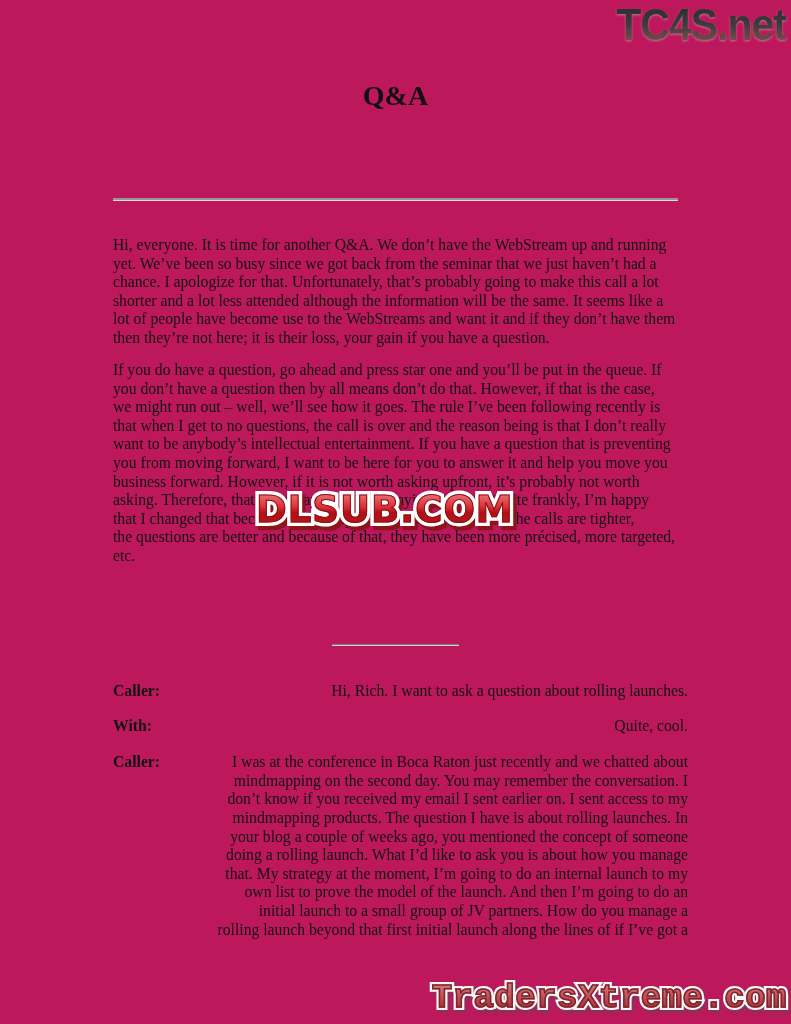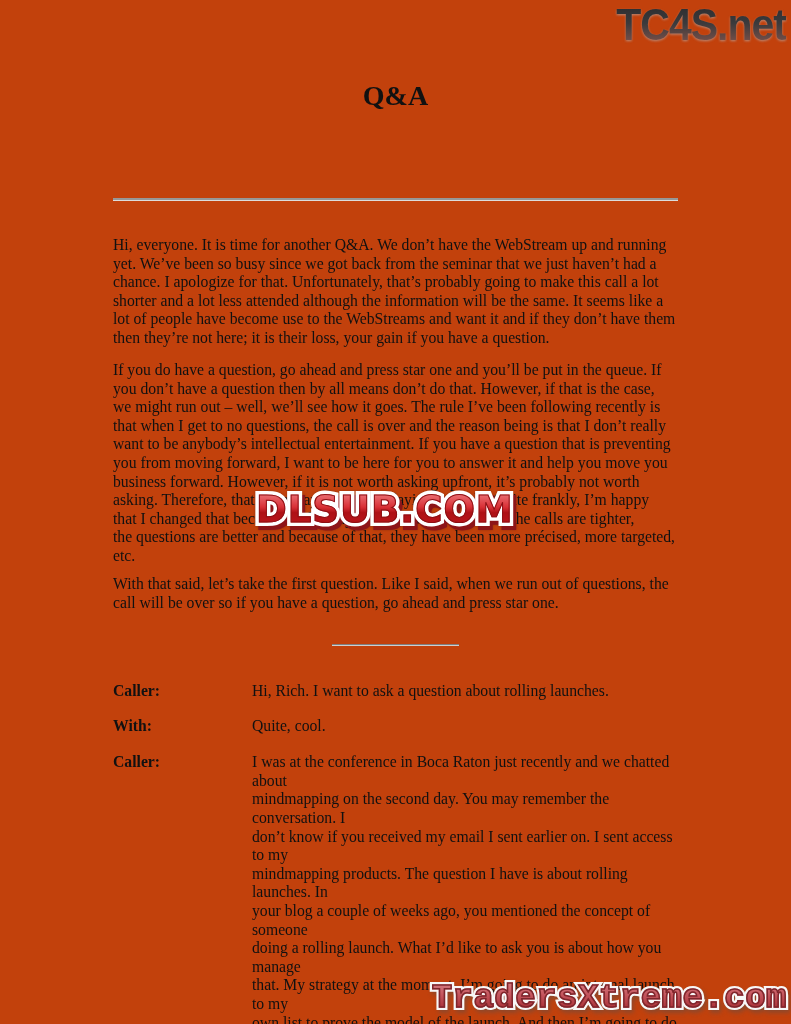--- a/index.html
+++ b/index.html
@@ -1,19 +1,19 @@
 <!DOCTYPE html>
 <html><head>
 <meta charset="utf-8">
 <style>
   html,body{margin:0;padding:0;background:#ffffff;}
   .page{
     position:relative;
     width:791px;height:1024px;
-    background:#c2410c;
+    background:#be185d;
     overflow:hidden;
     font-family:"Liberation Serif","DejaVu Serif",serif;
     color:#111111;
   }
 
   
   .logo-top{
     position:absolute;top:3px;right:5px;
     font-family:"Liberation Sans","DejaVu Sans",sans-serif;
     font-weight:900;font-size:41px;line-height:1;
@@ -55,27 +55,27 @@
   .mid-divider{
     position:absolute;top:644px;left:332px;width:127px;height:1px;
     background:#7f7f7f;border-bottom:1px solid #cfcfcf;
   }
 
   
   .dialogue{
     position:absolute;left:113px;top:682px;width:575px;
     font-size:15.7px;line-height:18.6px;
   }
-  .entry{display:flex;align-items:flex-start;gap:47px;}
+  .entry{display:flex;align-items:flex-start;}
   .entry.gap1{margin-bottom:16px;}
   .entry.gap2{margin-bottom:18px;}
   .speaker{
     flex:0 0 92px;font-weight:bold;white-space:nowrap;
   }
-  .speech{flex:1;white-space:pre-line;}
+  .speech{flex:1;white-space:pre-line;text-align:right;}
 
   
   .watermark{
     position:absolute;top:489px;left:256px;
     font-family:"DejaVu Sans","Liberation Sans",sans-serif;
     font-weight:900;font-size:37px;line-height:1.15;
     letter-spacing:1px;white-space:nowrap;
   }
   .watermark .stroke{
     -webkit-text-stroke:8px #ffffff;
@@ -131,22 +131,20 @@
 you don’t have a question then by all means don’t do that. However, if that is the case,
 we might run out – well, we’ll see how it goes. The rule I’ve been following recently is
 that when I get to no questions, the call is over and the reason being is that I don’t really
 want to be anybody’s intellectual entertainment. If you have a question that is preventing
 you from moving forward, I want to be here for you to answer it and help you move you
 business forward. However, if it is not worth asking upfront, it’s probably not worth
 asking. Therefore, that’s the way I’ve been playing recently. Quite frankly, I’m happy
 that I changed that because of the way things have gone there. The calls are tighter,
 the questions are better and because of that, they have been more précised, more targeted,
 etc.</p>
-  <p class="para p3">With that said, let’s take the first question. Like I said, when we run out of questions, the
-call will be over so if you have a question, go ahead and press star one.</p>
 
   <div class="watermark">
     <span class="stroke">DLSUB.COM</span>
     <span class="fill">DLSUB.COM</span>
   </div>
 
   <div class="mid-divider"></div>
 
   <div class="dialogue">
     <div class="entry gap1">

